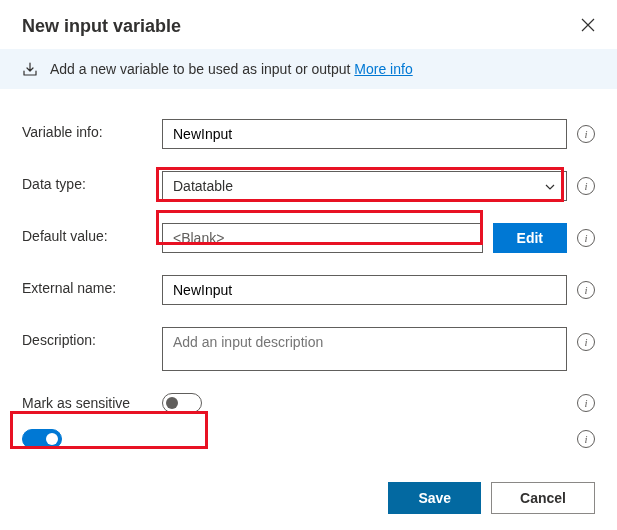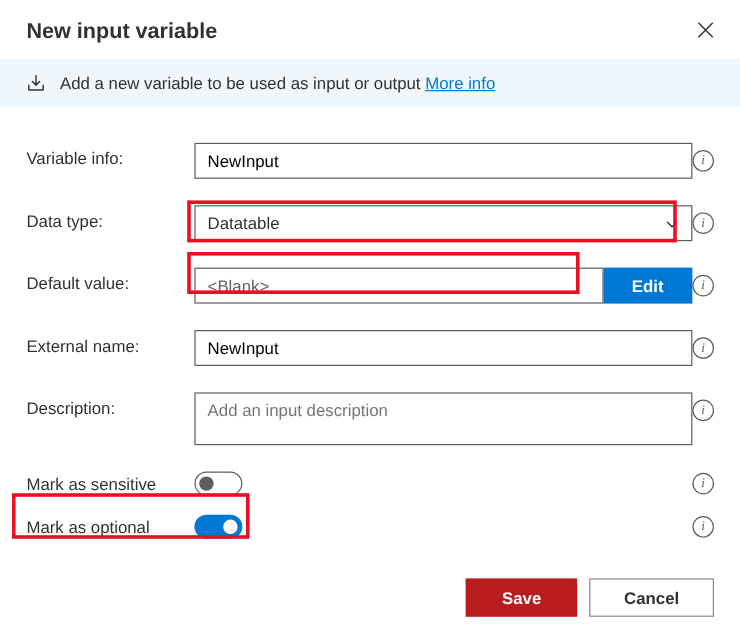--- a/index.html
+++ b/index.html
@@ -66,20 +66,21 @@
     padding-top: 5px;
     font-size: 14px;
   }
   .toggle-row .form-label {
     padding-top: 0;
   }
   .form-field-wrap {
     flex: 1;
     display: flex;
     align-items: flex-start;
+    gap: 10px;
   }
 
   .text-input, .select-input, .textarea-input {
     flex: 1;
     border: 1px solid #605e5c;
     padding: 6px 10px;
     font-size: 14px;
     font-family: inherit;
     background: #fff;
     min-width: 0;
@@ -172,21 +173,21 @@
 
   .dialog-footer {
     position: absolute;
     bottom: 0;
     right: 0;
     padding: 16px 22px;
     display: flex;
     gap: 10px;
   }
   .btn-primary {
-    background: #b91c1c;
+    background: #0369a1;
     color: #fff;
     border: none;
     padding: 8px 30px;
     font-size: 14px;
     font-weight: 600;
     cursor: pointer;
   }
   .btn-secondary {
     background: #fff;
     color: #323130;
@@ -289,21 +290,20 @@
     <div class="form-field-wrap" style="align-items:center;">
       <div class="toggle">
         <div class="knob"></div>
       </div>
       <div style="flex:1"></div>
       <span class="info-icon">i</span>
     </div>
   </div>
 
   <div class="form-row toggle-row">
-    <div class="form-label">Mark as optional</div>
     <div class="form-field-wrap" style="align-items:center;">
       <div class="toggle on">
         <div class="knob"></div>
       </div>
       <div style="flex:1"></div>
       <span class="info-icon">i</span>
     </div>
   </div>
 
 </div>

